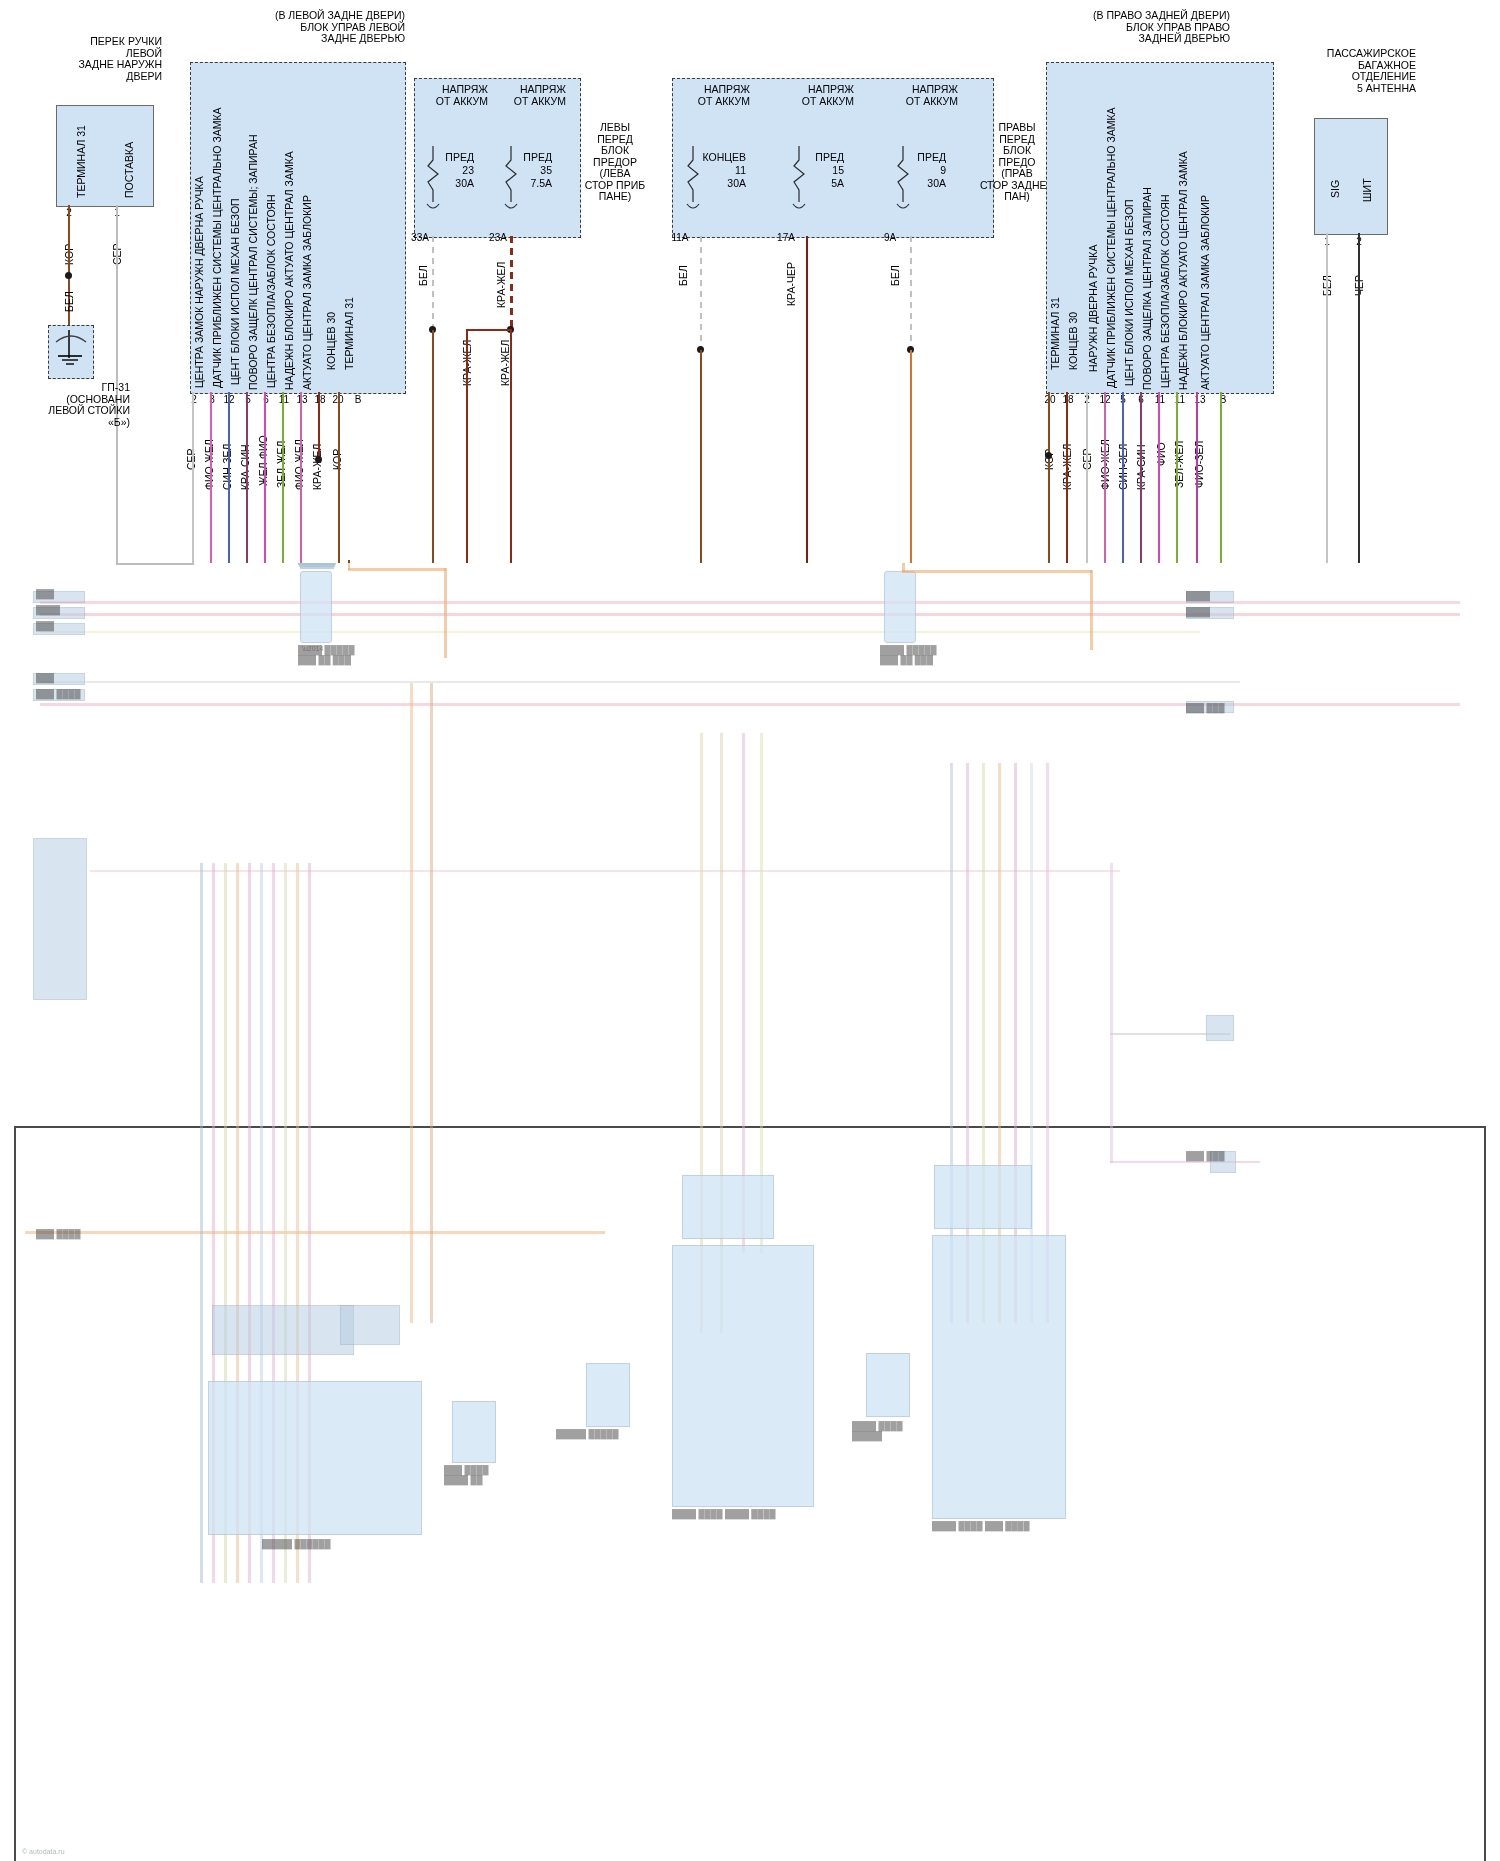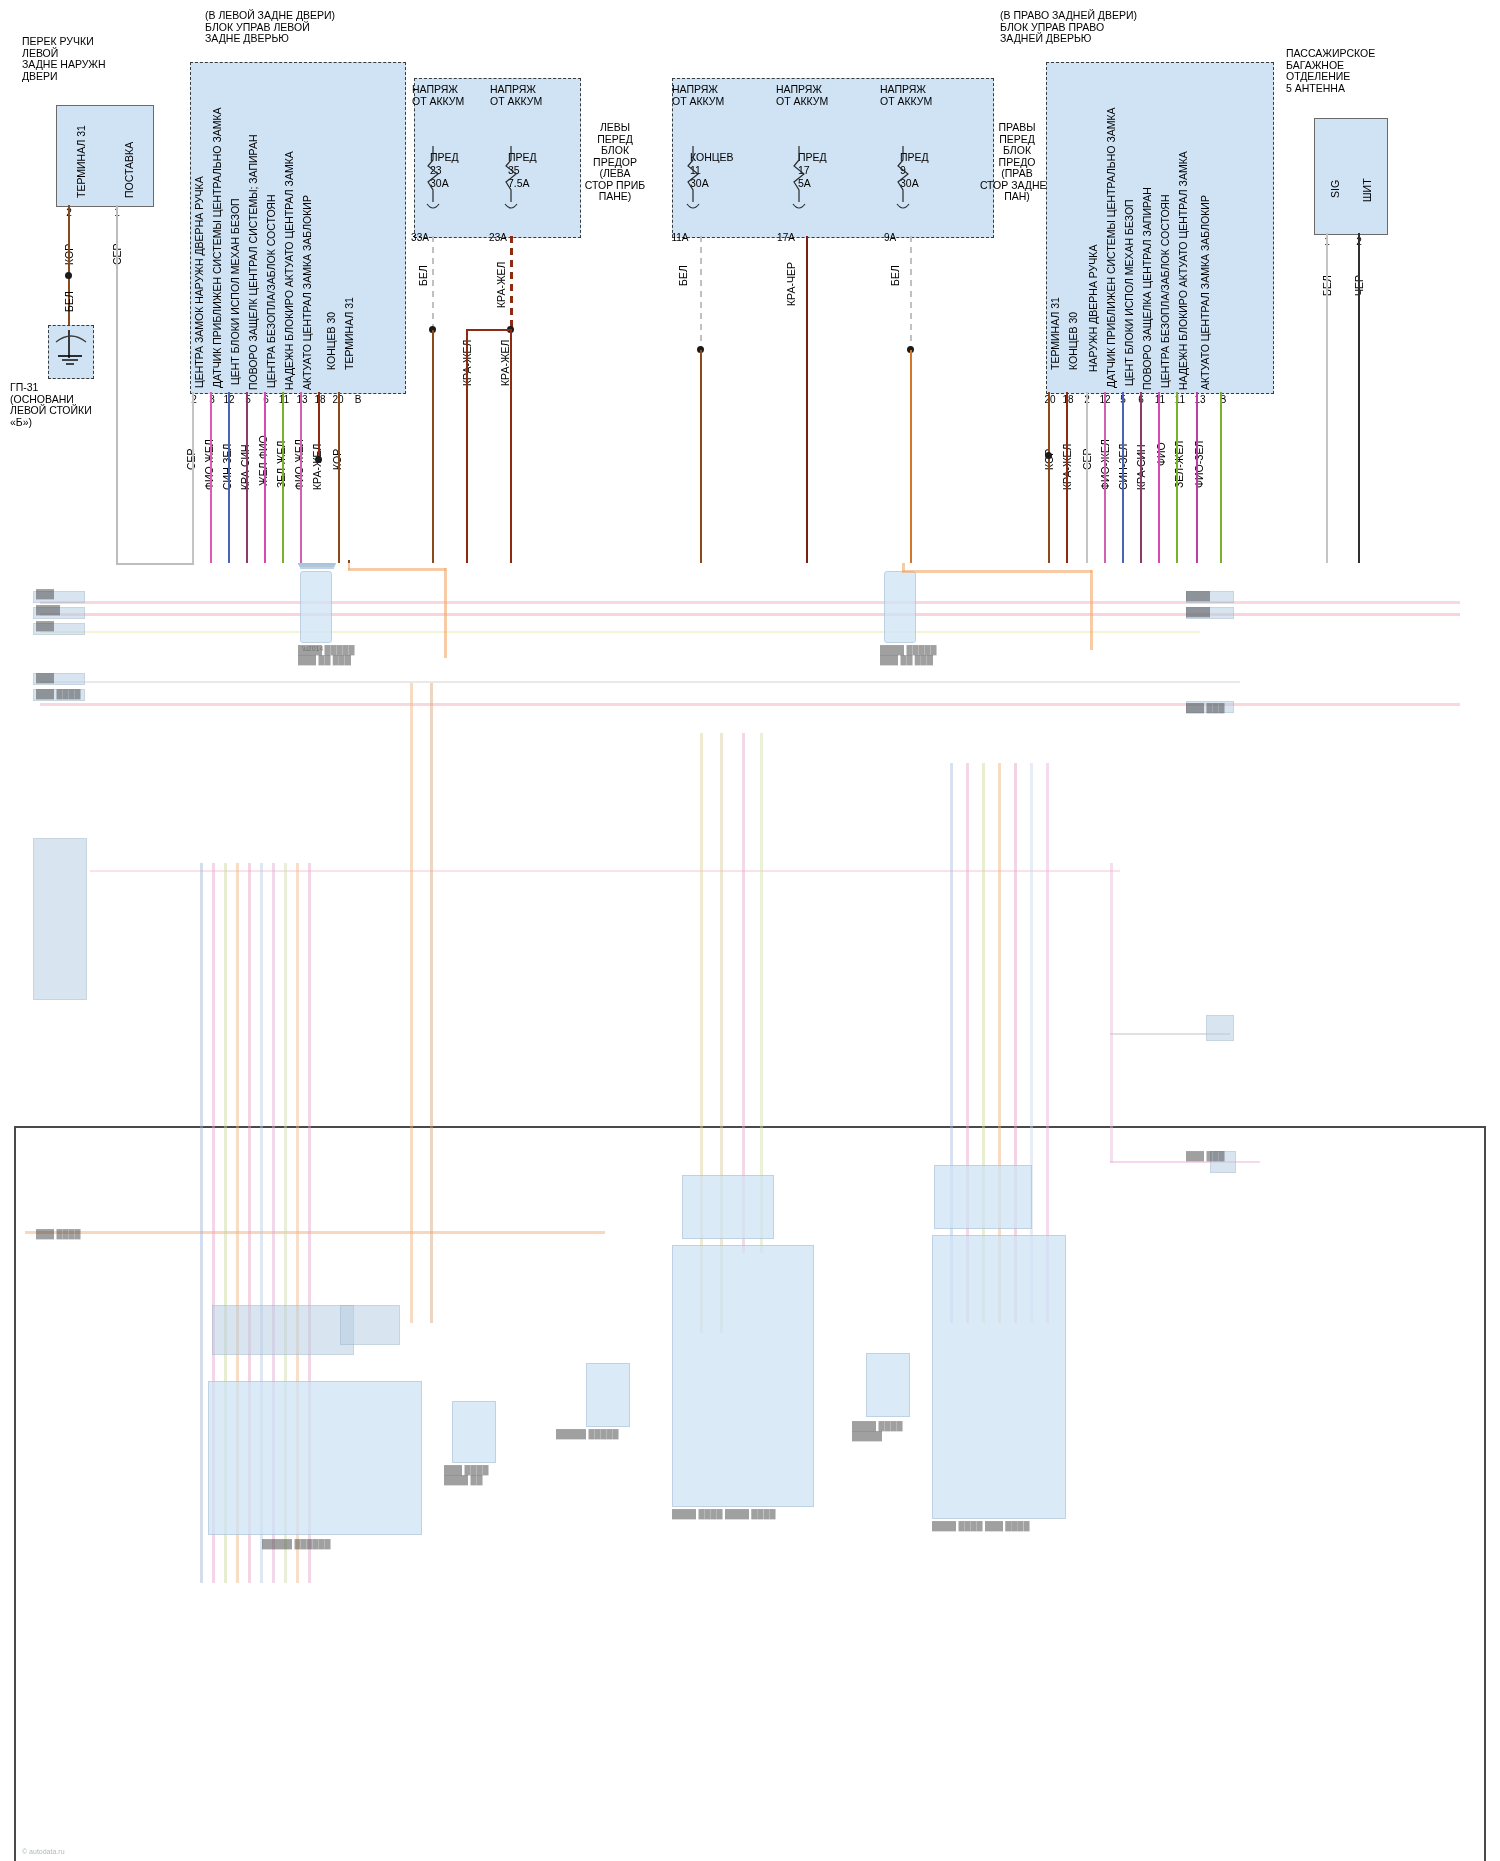--- a/index.html
+++ b/index.html
@@ -1,21 +1,21 @@
 <!DOCTYPE html>
 <html><head>
 <meta charset="utf-8">
 <style>
   html,body{margin:0;padding:0;background:#ffffff;}
   body{font-family:"Liberation Sans", sans-serif;}
   #page{position:relative;width:1500px;height:1861px;overflow:hidden;background:#fff;}
 
   
   .abs{position:absolute;}
-  .lbl{position:absolute;font-size:10.5px;line-height:11.5px;color:#000;text-align:left;white-space:pre-line;}
+  .lbl{position:absolute;font-size:10.5px;line-height:11.5px;color:#000;text-align:right;white-space:pre-line;}
   .lblL{position:absolute;font-size:10.5px;line-height:11.5px;color:#000;text-align:center;white-space:pre-line;}
   .vert{position:absolute;font-size:10.5px;line-height:11px;color:#000;writing-mode:vertical-rl;transform:rotate(180deg);white-space:nowrap;}
   .pin{position:absolute;font-size:10px;color:#000;text-align:center;}
   .box-dash{position:absolute;border:1.4px dashed #3a3a3a;background:#cfe3f5;}
   .box-solid{position:absolute;border:1.2px solid #6a6a6a;background:#cfe3f5;}
   .wire{position:absolute;}
   .dot{position:absolute;width:7px;height:7px;border-radius:50%;background:#1a1a1a;}
   .top-area{position:absolute;left:0;top:0;width:1500px;height:563px;background:#fff;z-index:5;}
   .bottom-area{position:absolute;left:0;top:563px;width:1500px;height:1298px;overflow:hidden;}
   .bframe{position:absolute;left:14px;top:563px;width:1472px;height:1290px;border:2px solid #4a4a4a;box-sizing:border-box;}
@@ -290,21 +290,21 @@
     <div class="lbl" style="left:776px;top:84px;width:78px;">НАПРЯЖ
 ОТ АККУМ</div>
     <div class="lbl" style="left:880px;top:84px;width:78px;">НАПРЯЖ
 ОТ АККУМ</div>
 
     <div class="lbl" style="left:690px;top:152px;width:56px;">КОНЦЕВ</div>
     <div class="lbl" style="left:690px;top:165px;width:56px;">11</div>
     <div class="lbl" style="left:690px;top:178px;width:56px;">30A</div>
 
     <div class="lbl" style="left:798px;top:152px;width:46px;">ПРЕД</div>
-    <div class="lbl" style="left:798px;top:165px;width:46px;">17</div>
+    <div class="lbl" style="left:798px;top:165px;width:46px;">15</div>
     <div class="lbl" style="left:798px;top:178px;width:46px;">5A</div>
 
     <div class="lbl" style="left:900px;top:152px;width:46px;">ПРЕД</div>
     <div class="lbl" style="left:900px;top:165px;width:46px;">9</div>
     <div class="lbl" style="left:900px;top:178px;width:46px;">30A</div>
 
     <svg class="fuse-sym" style="left:686px;top:146px;" width="14" height="64">
       <path d="M7 0 L7 14 L2 20 L12 28 L2 36 L7 44 L7 56" stroke="#2a2a2a" fill="none" stroke-width="1.2"></path>
       <path d="M1 58 Q7 66 13 58" stroke="#2a2a2a" fill="none" stroke-width="1.2"></path>
     </svg>

